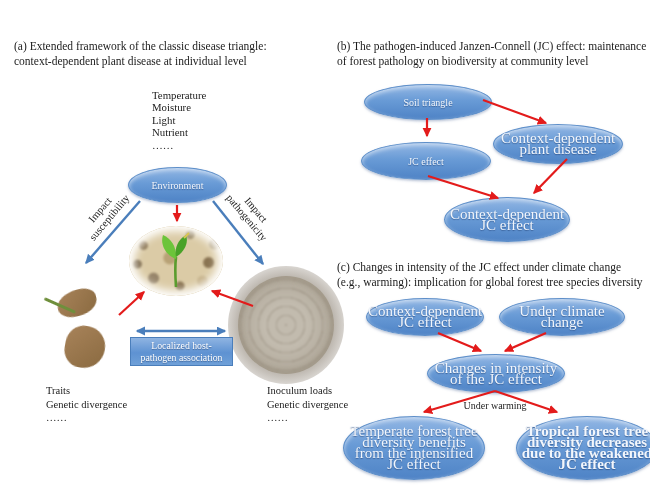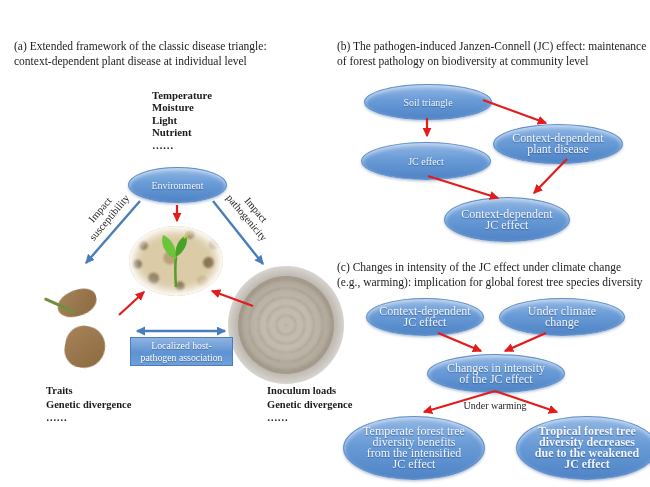--- a/index.html
+++ b/index.html
@@ -10,21 +10,21 @@
   .abs{position:absolute;}
   .title{
     font-size:11.5px;line-height:14.5px;white-space:pre-line;z-index:2;
   }
   .ellipse{
     position:absolute;border-radius:50%;z-index:2;
     background:linear-gradient(180deg,#93b7e4 0%,#699bd6 45%,#4e83c6 100%);
     border:1px solid #5e8fc9;
     box-shadow:inset 0 2px 4px rgba(255,255,255,.55),0 1.5px 2.5px rgba(60,90,140,.35);
     display:flex;align-items:center;justify-content:center;text-align:center;
-    color:#f2f6fc;font-size:12px;line-height:11px;white-space:pre-line;
+    color:#f2f6fc;font-size:15px;line-height:11px;white-space:pre-line;
     text-shadow:0 1px 1px rgba(35,65,115,.6);
   }
   .rot-label{
     position:absolute;z-index:2;font-size:10.5px;line-height:12px;
     text-align:center;white-space:pre-line;color:#1b1b1b;
   }
   #impact-left{left:62px;top:202px;width:86px;transform:rotate(-50deg);}
   #impact-right{left:208px;top:202px;width:86px;transform:rotate(50deg);}
   .cap{font-size:10.5px;line-height:13.5px;z-index:2;margin-left:24px;}
   .photo{position:absolute;border-radius:50%;overflow:hidden;z-index:1;}
@@ -75,21 +75,21 @@
       radial-gradient(circle at 50% 50%,#c2bbae 0 30%,#b3ab9d 60%,#948a7a 92%);
   }
   #assoc-box{
     left:130px;top:337px;width:101px;height:27px;z-index:2;
     background:linear-gradient(180deg,#8fb4e2 0%,#5e92d2 55%,#6fa0d8 100%);
     border:1px solid #4a7ebb;display:flex;align-items:center;justify-content:center;
     color:#fff;font-size:9.8px;line-height:11.5px;text-align:center;white-space:pre-line;
     text-shadow:0 1px 1px rgba(35,65,115,.6);
   }
   #arrow-layer{position:absolute;left:0;top:0;z-index:3;pointer-events:none;}
-  .list-line{display:block;font-weight:bold;}
+  .list-line{display:block;}
   #env-factors{left:152px;top:89px;font-size:10.8px;line-height:12.4px;z-index:2;}
   #under-warming{left:458px;top:400px;width:74px;text-align:center;font-size:10px;z-index:2;}
 </style>
 </head>
 <body>
 
 <div id="figure">
 
   <div class="abs title" style="left:14px;top:39px;width:322px;">(a) Extended framework of the classic disease triangle:
 context-dependent plant disease at individual level</div>

